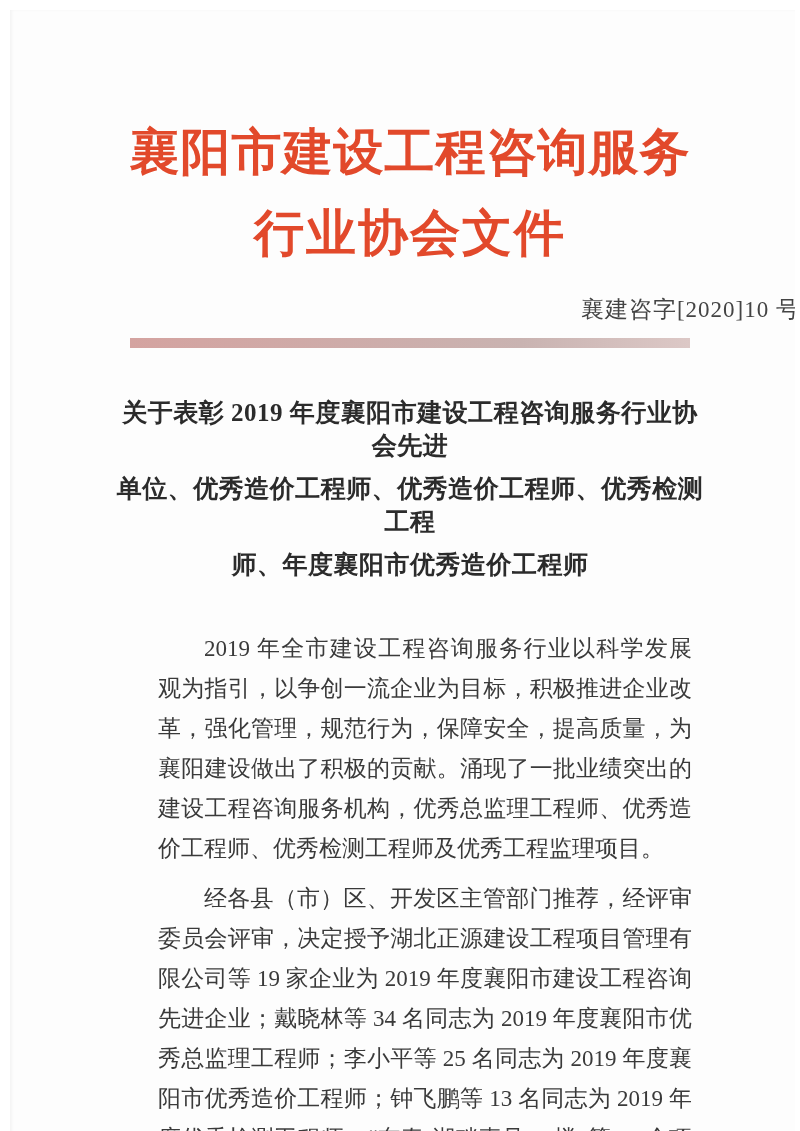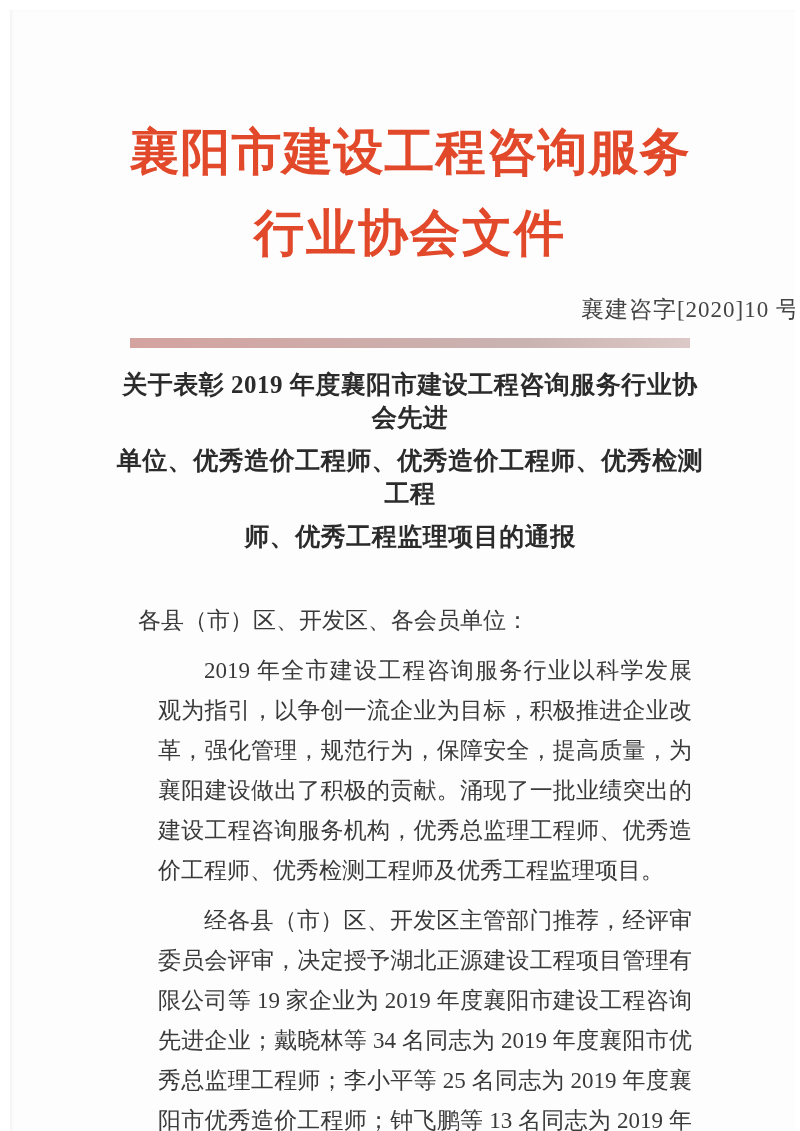--- a/index.html
+++ b/index.html
@@ -47,21 +47,21 @@
     letter-spacing: 1px;
   }
   .red-rule {
     width: 560px;
     height: 2px;
     margin: 8px auto 0 auto;
     background: linear-gradient(to right, var(--rule), #c9b3b1 70%, #dcc8c6);
     border: none;
   }
   .doc-title {
-    margin: 10px auto 0 auto;
+    margin: 38px auto 0 auto;
     width: 620px;
     text-align: center;
     font-size: 25px;
     line-height: 33px;
     font-weight: bold;
     color: var(--ink-bold);
     letter-spacing: 0.5px;
   }
   .body-text {
     margin-top: 33px;
@@ -84,23 +84,22 @@
     <div class="org-line-2">行业协会文件</div>
   </div>
 
   <div class="doc-number">襄建咨字[2020]10 号</div>
 
   <hr class="red-rule">
 
   <div class="doc-title">
     <div>关于表彰 2019 年度襄阳市建设工程咨询服务行业协会先进</div>
     <div>单位、优秀造价工程师、优秀造价工程师、优秀检测工程</div>
-    <div>师、优秀工程监理项目的通报</div>
+    <div>师、年度襄阳市优秀造价工程师</div>
   </div>
 
   <div class="body-text">
-    <p>各县（市）区、开发区、各会员单位：</p>
     <p class="indent">2019 年全市建设工程咨询服务行业以科学发展观为指引，以争创一流企业为目标，积极推进企业改革，强化管理，规范行为，保障安全，提高质量，为襄阳建设做出了积极的贡献。涌现了一批业绩突出的建设工程咨询服务机构，优秀总监理工程师、优秀造价工程师、优秀检测工程师及优秀工程监理项目。</p>
     <p class="indent">经各县（市）区、开发区主管部门推荐，经评审委员会评审，决定授予湖北正源建设工程项目管理有限公司等 19 家企业为 2019 年度襄阳市建设工程咨询先进企业；戴晓林等 34 名同志为 2019 年度襄阳市优秀总监理工程师；李小平等 25 名同志为 2019 年度襄阳市优秀造价工程师；钟飞鹏等 13 名同志为 2019 年度优秀检测工程师，“东泰•湖畔壹号 8#楼”等 31 个项目为 2010 年度优秀工程监理项目；现予以通报。</p>
     <p class="attachment">附：</p>
   </div>
 
 </div>
 
 </body></html>

